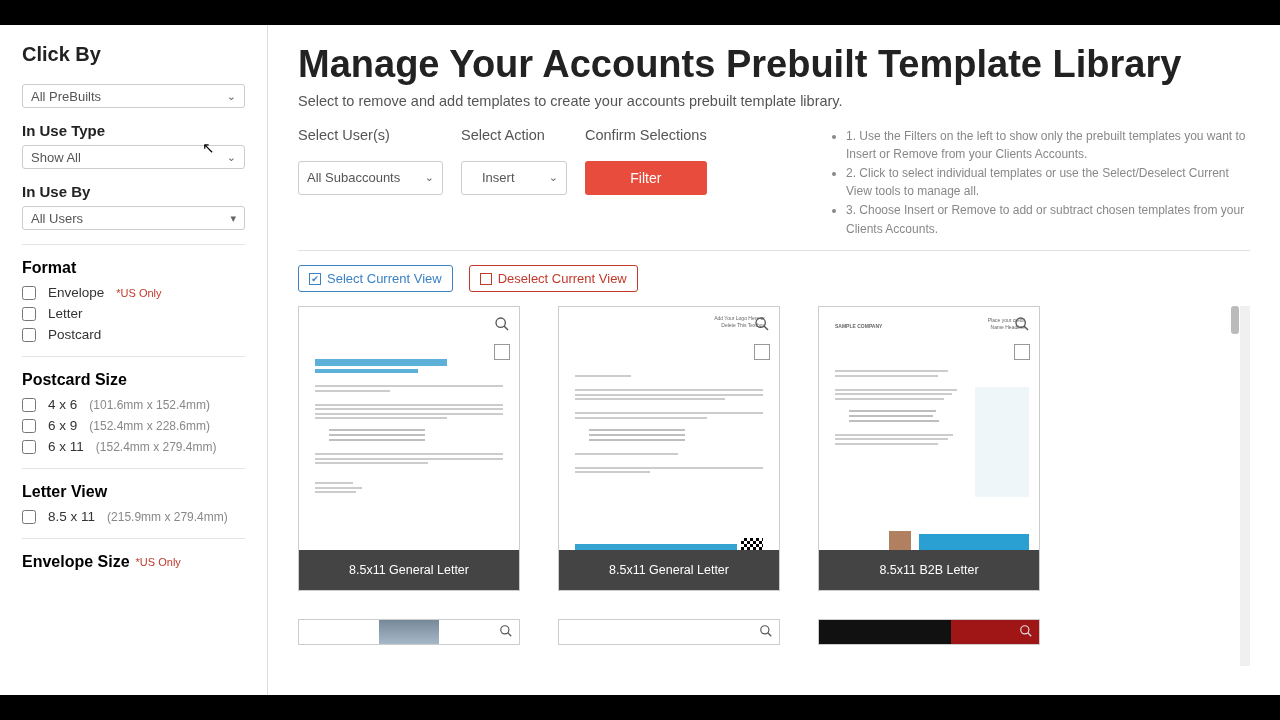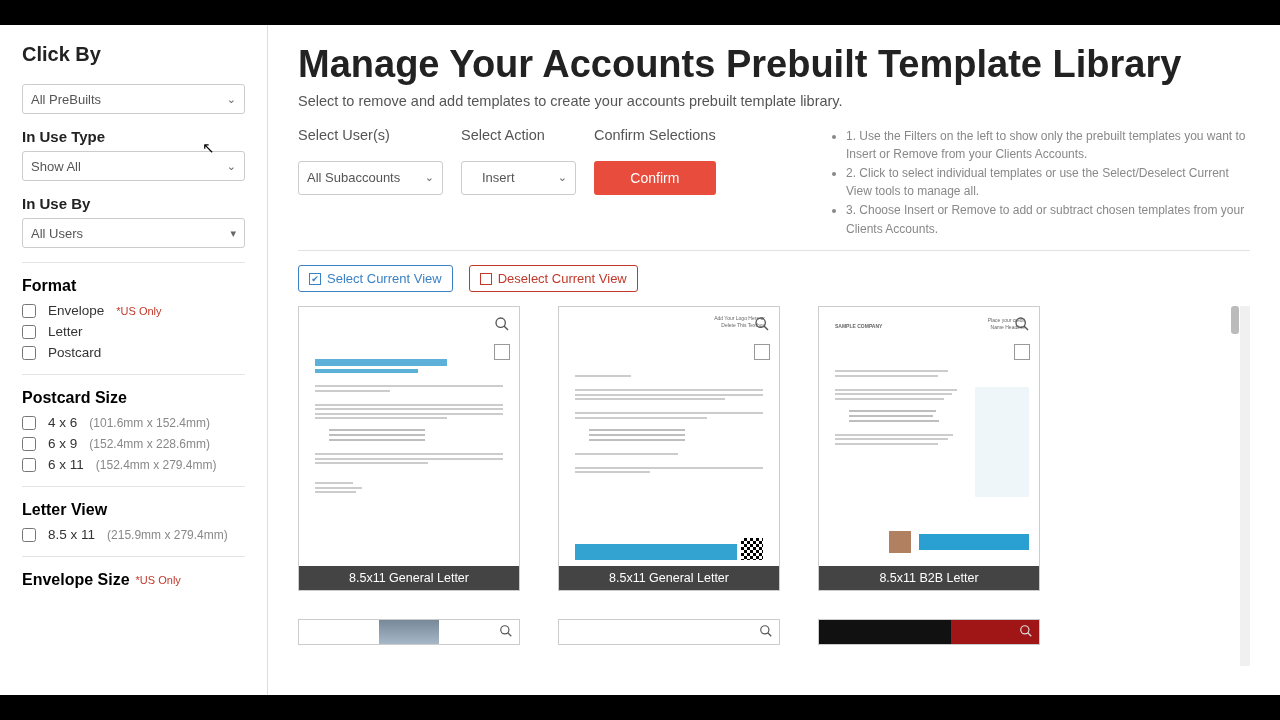--- a/index.html
+++ b/index.html
@@ -3,51 +3,51 @@
 <meta charset="utf-8">
 <style>
 * { box-sizing: border-box; margin: 0; padding: 0; }
 body { font-family: -apple-system, "Segoe UI", Arial, sans-serif; background: #fff; color: #333; }
 .letterbox-top, .letterbox-bottom { background: #000; height: 25px; width: 100%; }
 .app { display: flex; height: 670px; }
 .sidebar { width: 268px; border-right: 1px solid #ddd; padding: 18px 22px; overflow-y: auto; }
 .sidebar h2 { font-size: 20px; font-weight: 600; margin-bottom: 18px; color: #222; }
 .filter-group { margin-bottom: 14px; }
 .filter-label { font-size: 15px; font-weight: 600; color: #222; margin-bottom: 6px; display: block; }
-.select-box { width: 100%; height: 30px; border: 1px solid #ccc; border-radius: 3px; background: #fff; padding: 0 8px; font-size: 13px; color: #555; position: relative; display:flex; align-items:center; justify-content:space-between; cursor:pointer; }
+.select-box { width: 100%; height: 24px; border: 1px solid #ccc; border-radius: 3px; background: #fff; padding: 0 8px; font-size: 13px; color: #555; position: relative; display:flex; align-items:center; justify-content:space-between; cursor:pointer; }
 .chev { font-size: 11px; color: #666; }
 .divider { border-top: 1px solid #e4e4e4; margin: 14px 0; }
 .section-title { font-size: 16px; font-weight: 600; color: #000000; margin-bottom: 8px; }
 .check-row { display:flex; align-items:center; gap:12px; margin: 6px 0; font-size:13.5px; color:#333; }
 .check-row input { width:14px; height:14px; }
 .sub { color:#888; font-size:12px; }
 .sub.red { color:#c0392b; font-size:11px; }
 .main { flex:1; padding: 18px 30px 0 30px; overflow: hidden; position:relative; }
 .page-title { font-size: 38px; font-weight: 600; color: #222; margin-bottom: 6px; line-height:1.15; }
 .subtitle { font-size: 14.5px; color: #555; margin-bottom: 18px; }
 .controls-row { display:flex; gap: 18px; align-items:flex-start; margin-bottom: 12px; }
 .ctrl { display:flex; flex-direction:column;gap:12px; }
 .ctrl-label { font-size:14.5px; color:#555; margin-bottom:6px; }
 .ctrl .select-box { width:145px; height:34px; }
-.ctrl.action .select-box { width:115px;padding-left:20px; }
+.ctrl.action .select-box { width:106px;padding-left:20px; }
 .confirm-btn { background:#e74c3c; color:#fff; border:none; border-radius:3px; padding: 0 18px; height:34px; font-size:14px; cursor:pointer; margin-top: 24px; }
 .instructions { margin-left:auto; width: 420px; font-size:12px; color:#888; line-height:1.55; }
 .instructions ul { list-style: disc; padding-left: 16px; }
 .hr-main { border-top:1px solid #e2e2e2; margin: 8px 0 14px 0; }
 .view-btns { display:flex; gap:16px; margin-bottom: 14px; }
 .view-btn { border:1px solid #3b82c4; color:#3b82c4; background:#fff; border-radius:3px; padding:5px 10px; font-size:13px; display:flex; align-items:center; gap:6px; cursor:pointer; }
 .view-btn.deselect { border-color:#c0392b; color:#c0392b; }
 .chkmark { width:12px; height:12px; border:1.5px solid currentColor; display:inline-flex; align-items:center; justify-content:center; font-size:9px; }
 .grid-wrap { position:relative; height: 360px; overflow:hidden; border-right: 10px solid #f0f0f0; }
 .grid { display:flex; gap: 38px; flex-wrap: wrap; padding-right: 18px; }
 .card { width: 222px; height: 285px; border:1px solid #ccc; background:#fff; position:relative; overflow:hidden; }
 .card-actions { position:absolute; top:6px; right:6px; display:flex; flex-direction:column; gap:6px; z-index:2; }
 .icon-btn { width:22px; height:22px; border:none; background:transparent; display:flex; align-items:center; justify-content:center; cursor:pointer; color:#555; }
 .icon-btn.box { width:16px; height:16px; border:1px solid #999; background:#fff; margin:3px; }
-.card-caption { position:absolute; bottom:0; left:0; right:0; background:#444; color:#fff; font-size:12.5px; text-align:center; padding:5px 0; }
+.card-caption { position:absolute; bottom:0; left:0; right:0; background:#444; color:#fff; font-size:12.5px; text-align:center; padding:13px 0; }
 .thumb { position:absolute; inset:0; padding: 16px 16px 30px 16px; font-size:6px; color:#666; line-height:1.4; }
 .thumb.t1 .blueblock { background:#5db0d8; height:7px; width:70%; margin-top:36px; }
 .thumb .para { margin-top:12px; }
 .thumb .para div { background:#aaa; height:2px; margin:2.5px 0; opacity:.6; }
 .thumb .bullets { margin:10px 0 10px 14px; }
 .thumb .bullets div { background:#888; height:2px; margin:3px 0; width:55%; opacity:.55; }
 .thumb.t2 .bluebar { position:absolute; bottom:30px; left:16px; right:42px; height:16px; background:#33a3d1; }
 .thumb.t2 .qr { position:absolute; bottom:30px; right:16px; width:22px; height:22px; background: repeating-conic-gradient(#000 0 25%, #fff 0 50%) 0 0/6px 6px; }
 .thumb.t3 .sidebox { position:absolute; right:10px; top:80px; width:54px; height:110px; background:#eef6fa; }
 .thumb.t3 .cta { position:absolute; right:10px; bottom:40px; width:110px; height:16px; background:#2aa0d2; }
@@ -159,21 +159,21 @@
       </div>
       <div class="ctrl action">
         <span class="ctrl-label">Select Action</span>
         <div class="select-box">
           <span>Insert</span>
           <span class="chev">⌄</span>
         </div>
       </div>
       <div class="ctrl">
         <span class="ctrl-label">Confirm Selections</span>
-        <button class="confirm-btn" style="margin-top:0">Confirm</button>
+        <button class="confirm-btn" style="margin-top:0">Filter</button>
       </div>
       <div class="instructions">
         <ul>
           <li>1. Use the Filters on the left to show only the prebuilt templates you want to Insert or Remove from your Clients Accounts.</li>
           <li>2. Click to select individual templates or use the Select/Deselect Current View tools to manage all.</li>
           <li>3. Choose Insert or Remove to add or subtract chosen templates from your Clients Accounts.</li>
         </ul>
       </div>
     </div>
 

